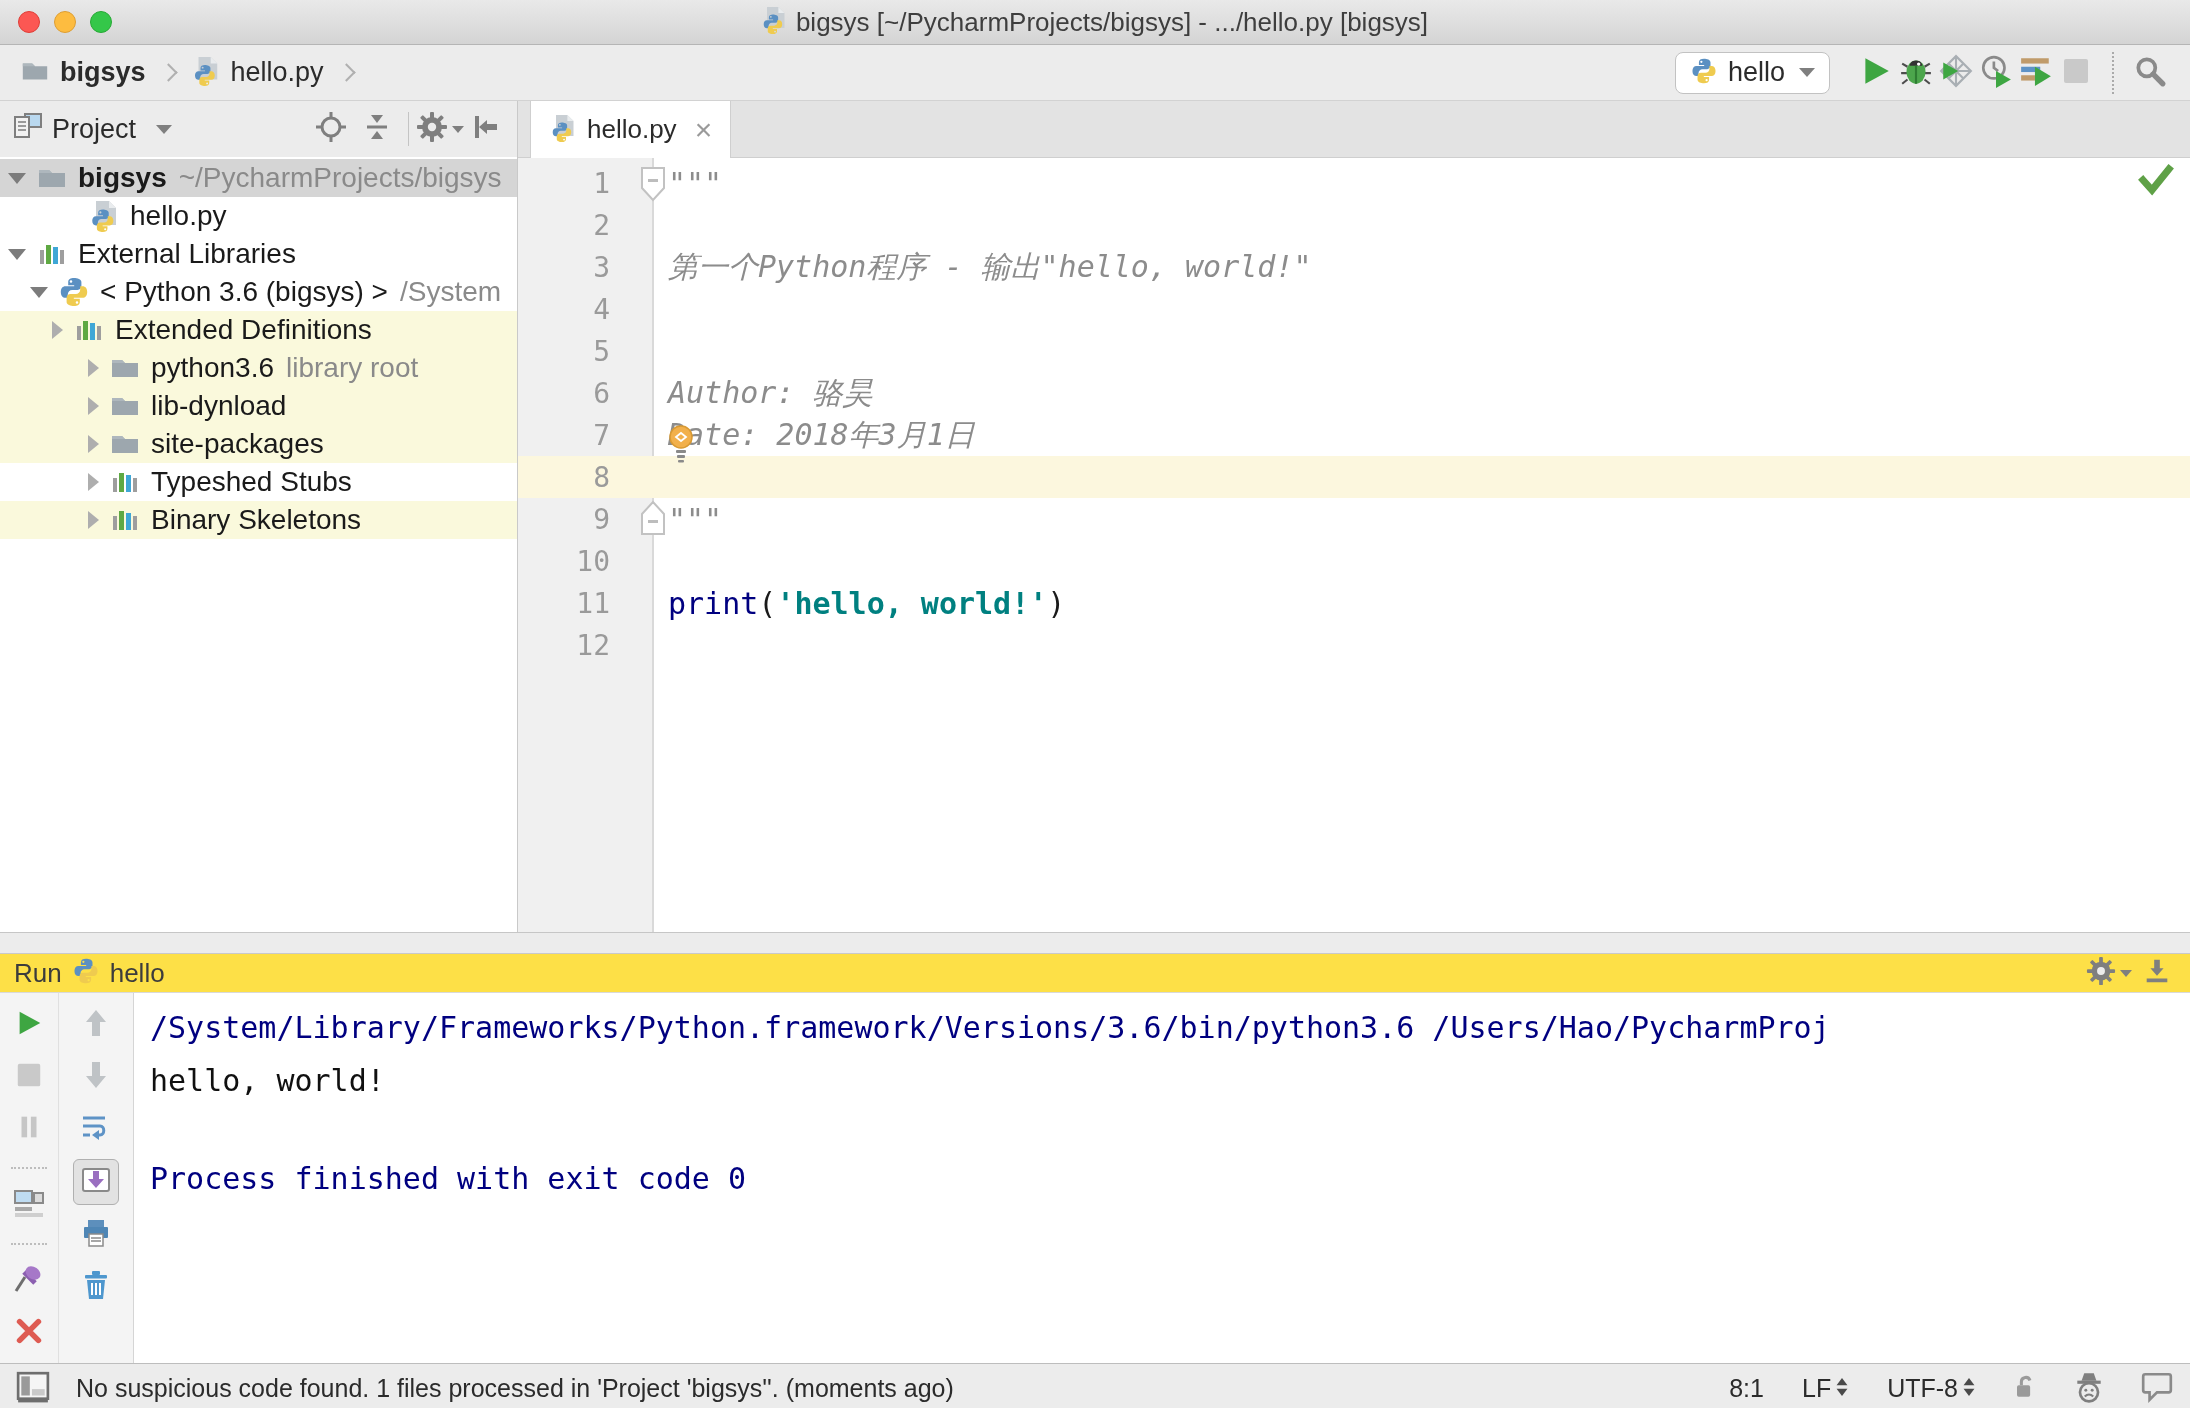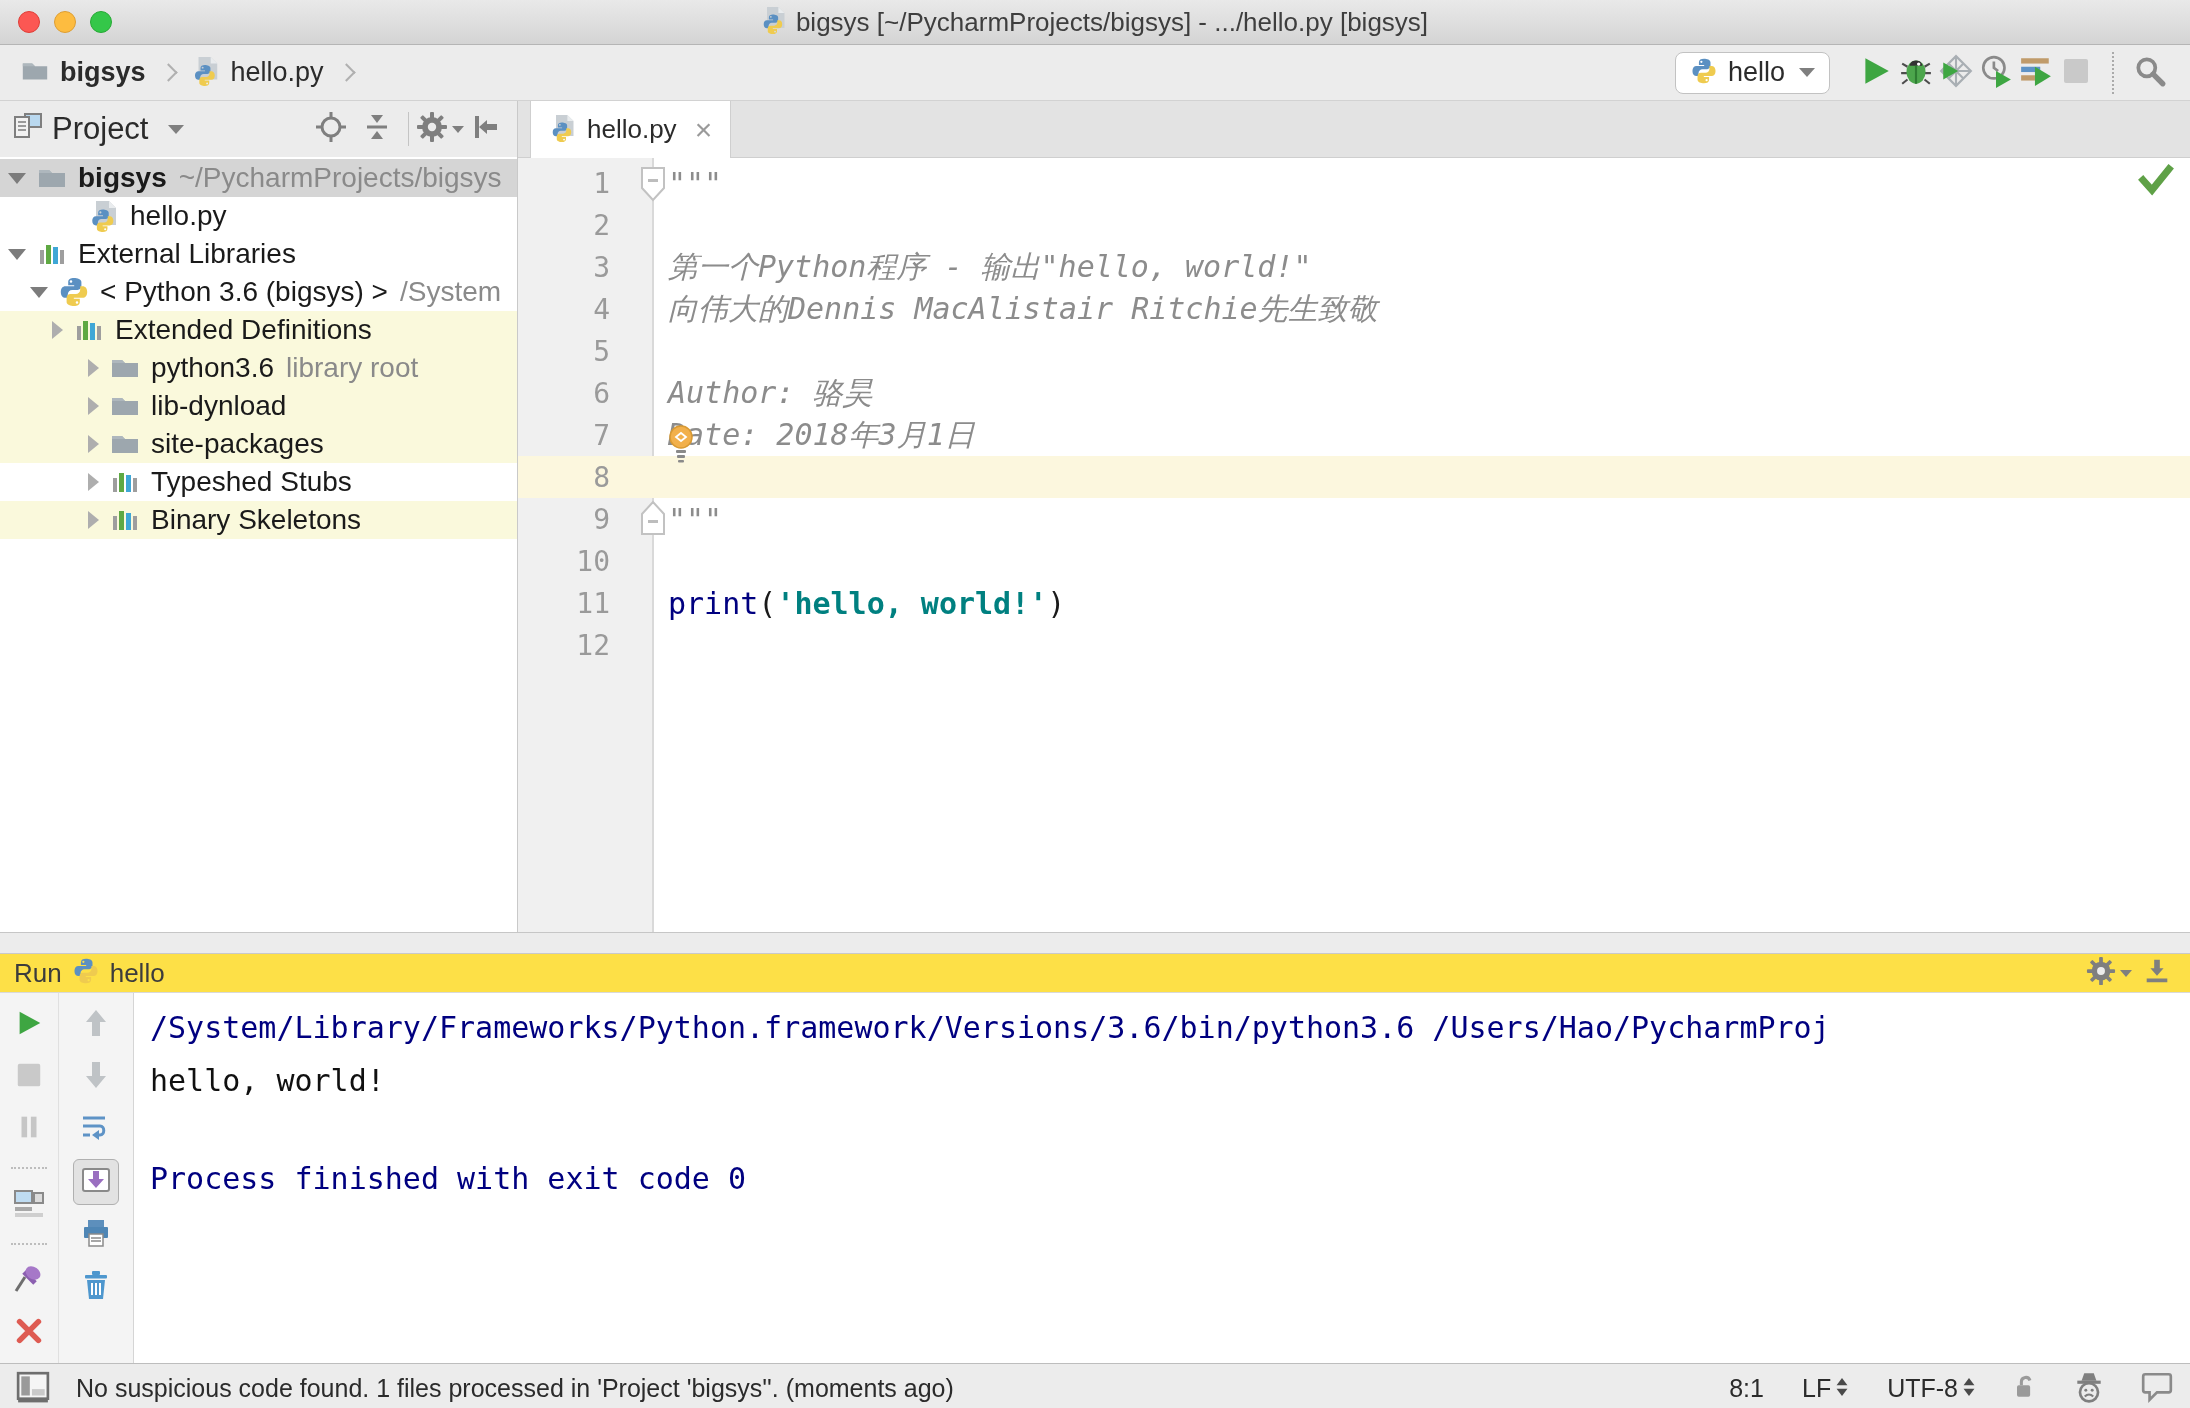--- a/index.html
+++ b/index.html
@@ -25,21 +25,21 @@
   .run-combo{display:flex;align-items:center;gap:10px;background:#fff;border:1px solid #c2c2c2;border-radius:8px;
              height:40px;padding:0 14px;margin-right:26px;}
   .combo-label{font-size:27px;color:#2b2b2b;}
   .caret{width:0;height:0;border-left:8px solid transparent;border-right:8px solid transparent;border-top:9px solid #7f7f7f;margin-left:4px;}
   .tb-btn{display:flex;align-items:center;justify-content:center;width:40px;height:44px;}
   .dotted-sep{border-left:2px dotted #aaa;height:42px;margin:0 16px;}
   
   .main{display:flex;height:831px;}
   .project-panel{width:517px;border-right:1px solid #c9c9c9;display:flex;flex-direction:column;background:#fff;}
   .panel-header{height:56px;background:#ececec;display:flex;align-items:center;padding:0 12px;gap:8px;}
-  .panel-title{font-size:31px;color:#2b2b2b;margin-right:8px;}
+  .panel-title{font-size:27px;color:#2b2b2b;margin-right:8px;}
   .ph-spacer{flex:1;}
   .ph-icon{display:flex;align-items:center;justify-content:center;width:38px;height:38px;}
   .ph-sep{border-left:1px solid #c4c4c4;height:34px;margin:0 4px;}
   .tree{flex:1;overflow:hidden;padding-top:2px;background:#fff;}
   .trow{height:38px;display:flex;align-items:center;white-space:nowrap;overflow:hidden;}
   .trow.selected{background:#d5d5d5;}
   .trow.lib{background:#faf9dc;}
   .tri{width:0;height:0;margin-right:10px;flex:none;}
   .tri.down{border-left:9px solid transparent;border-right:9px solid transparent;border-top:11px solid #7c7c7c;}
   .tri.right{border-top:9px solid transparent;border-bottom:9px solid transparent;border-left:11px solid #aeaeae;}
@@ -417,21 +417,20 @@
           <div class="eline">
             <span class="lnum">2</span>
             <span class="lcode"></span>
           </div>
           <div class="eline">
             <span class="lnum">3</span>
             <span class="lcode"><span class="seg-doc">第一个Python程序 - 输出"hello, world!"</span></span>
           </div>
           <div class="eline">
             <span class="lnum">4</span>
-            <span class="lcode"><span class="seg-doc">向伟大的Dennis MacAlistair Ritchie先生致敬</span></span>
           </div>
           <div class="eline">
             <span class="lnum">5</span>
             <span class="lcode"></span>
           </div>
           <div class="eline">
             <span class="lnum">6</span>
             <span class="lcode"><span class="seg-doc">Author: 骆昊</span></span>
           </div>
           <div class="eline">

